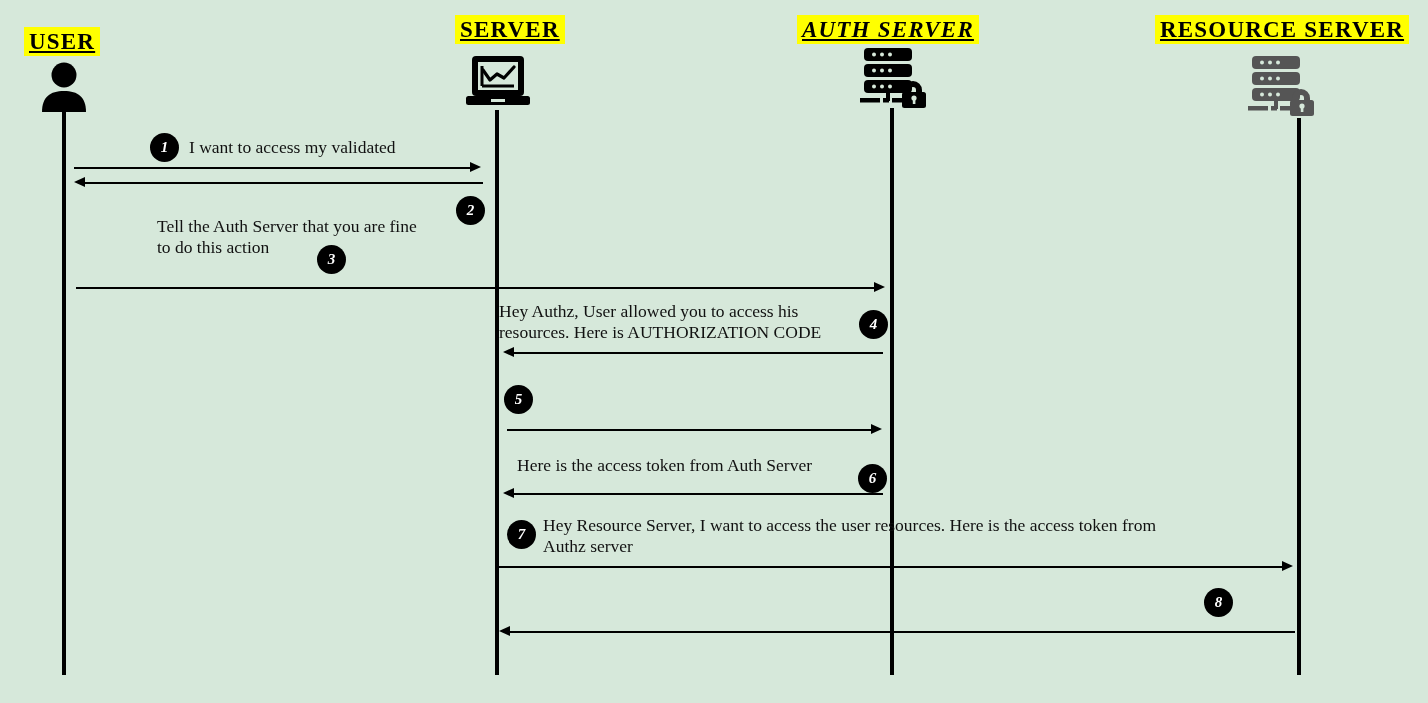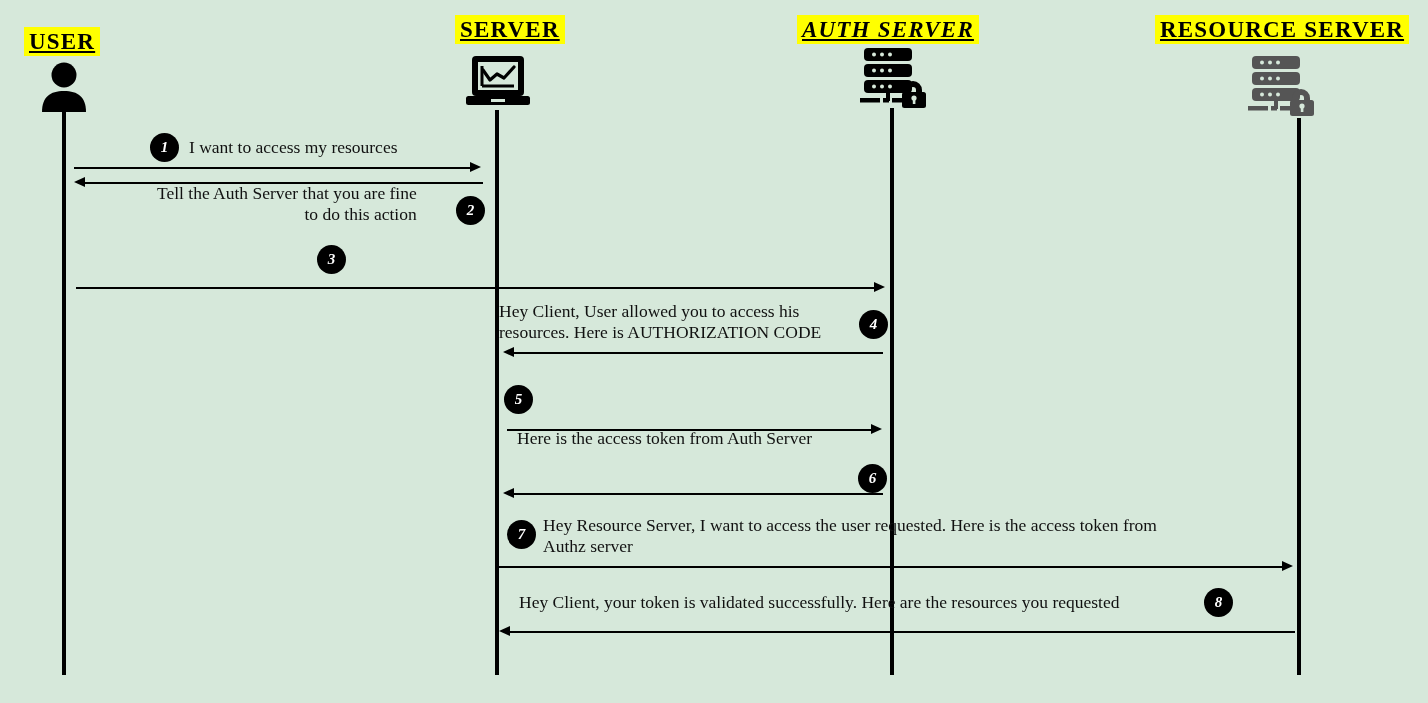--- a/index.html
+++ b/index.html
@@ -171,53 +171,52 @@
       <rect x="54.8" y="51" width="2.6" height="5" fill="#d6e8da"></rect>
     </svg>
   </div>
 
   <div class="lifeline" style="left:62px; top:112px; height:563px;"></div>
   <div class="lifeline" style="left:495px; top:110px; height:565px;"></div>
   <div class="lifeline" style="left:890px; top:108px; height:567px;"></div>
   <div class="lifeline" style="left:1297px; top:118px; height:557px;"></div>
 
   <div class="badge" style="left:150px; top:133px;">1</div>
-  <div class="msg-text" style="left:189px; top:137px;">I want to access my resources</div>
+  <div class="msg-text" style="left:189px; top:137px;">I want to access my validated</div>
   <div class="arrow-line" style="left:74px; top:167px; width:399px;"></div>
   <div class="arrow-head right" style="left:470px; top:162px;"></div>
 
   <div class="arrow-head left" style="left:74px; top:177px;"></div>
   <div class="arrow-line" style="left:84px; top:182px; width:399px;"></div>
-  <div class="msg-text" style="left:157px; top:183px;text-align:right;">Tell the Auth Server that you are fine
+  <div class="msg-text" style="left:157px; top:216px;">Tell the Auth Server that you are fine
 to do this action</div>
   <div class="badge" style="left:456px; top:196px;">2</div>
 
   <div class="badge" style="left:317px; top:245px;">3</div>
   <div class="arrow-line" style="left:76px; top:287px; width:801px;"></div>
   <div class="arrow-head right" style="left:874px; top:282px;"></div>
 
-  <div class="msg-text" style="left:499px; top:301px;">Hey Client, User allowed you to access his
+  <div class="msg-text" style="left:499px; top:301px;">Hey Authz, User allowed you to access his
 resources. Here is AUTHORIZATION CODE</div>
   <div class="badge" style="left:859px; top:310px;">4</div>
   <div class="arrow-head left" style="left:503px; top:347px;"></div>
   <div class="arrow-line" style="left:513px; top:352px; width:370px;"></div>
 
   <div class="badge" style="left:504px; top:385px;">5</div>
   <div class="arrow-line" style="left:507px; top:429px; width:367px;"></div>
   <div class="arrow-head right" style="left:871px; top:424px;"></div>
 
-  <div class="msg-text" style="left:517px; top:428px;">Here is the access token from Auth Server</div>
+  <div class="msg-text" style="left:517px; top:455px;">Here is the access token from Auth Server</div>
   <div class="badge" style="left:858px; top:464px;">6</div>
   <div class="arrow-head left" style="left:503px; top:488px;"></div>
   <div class="arrow-line" style="left:513px; top:493px; width:370px;"></div>
 
   <div class="badge" style="left:507px; top:520px;">7</div>
-  <div class="msg-text" style="left:543px; top:515px;">Hey Resource Server,  I want to access the user requested. Here is the access token from
+  <div class="msg-text" style="left:543px; top:515px;">Hey Resource Server,  I want to access the user resources. Here is the access token from
 Authz server</div>
   <div class="arrow-line" style="left:495px; top:566px; width:790px;"></div>
   <div class="arrow-head right" style="left:1282px; top:561px;"></div>
 
-  <div class="msg-text" style="left:519px; top:592px;">Hey Client, your token is validated successfully.  Here are the resources you requested</div>
   <div class="badge" style="left:1204px; top:588px;">8</div>
   <div class="arrow-head left" style="left:499px; top:626px;"></div>
   <div class="arrow-line" style="left:509px; top:631px; width:786px;"></div>
 
 </div>
 
 </body></html>

